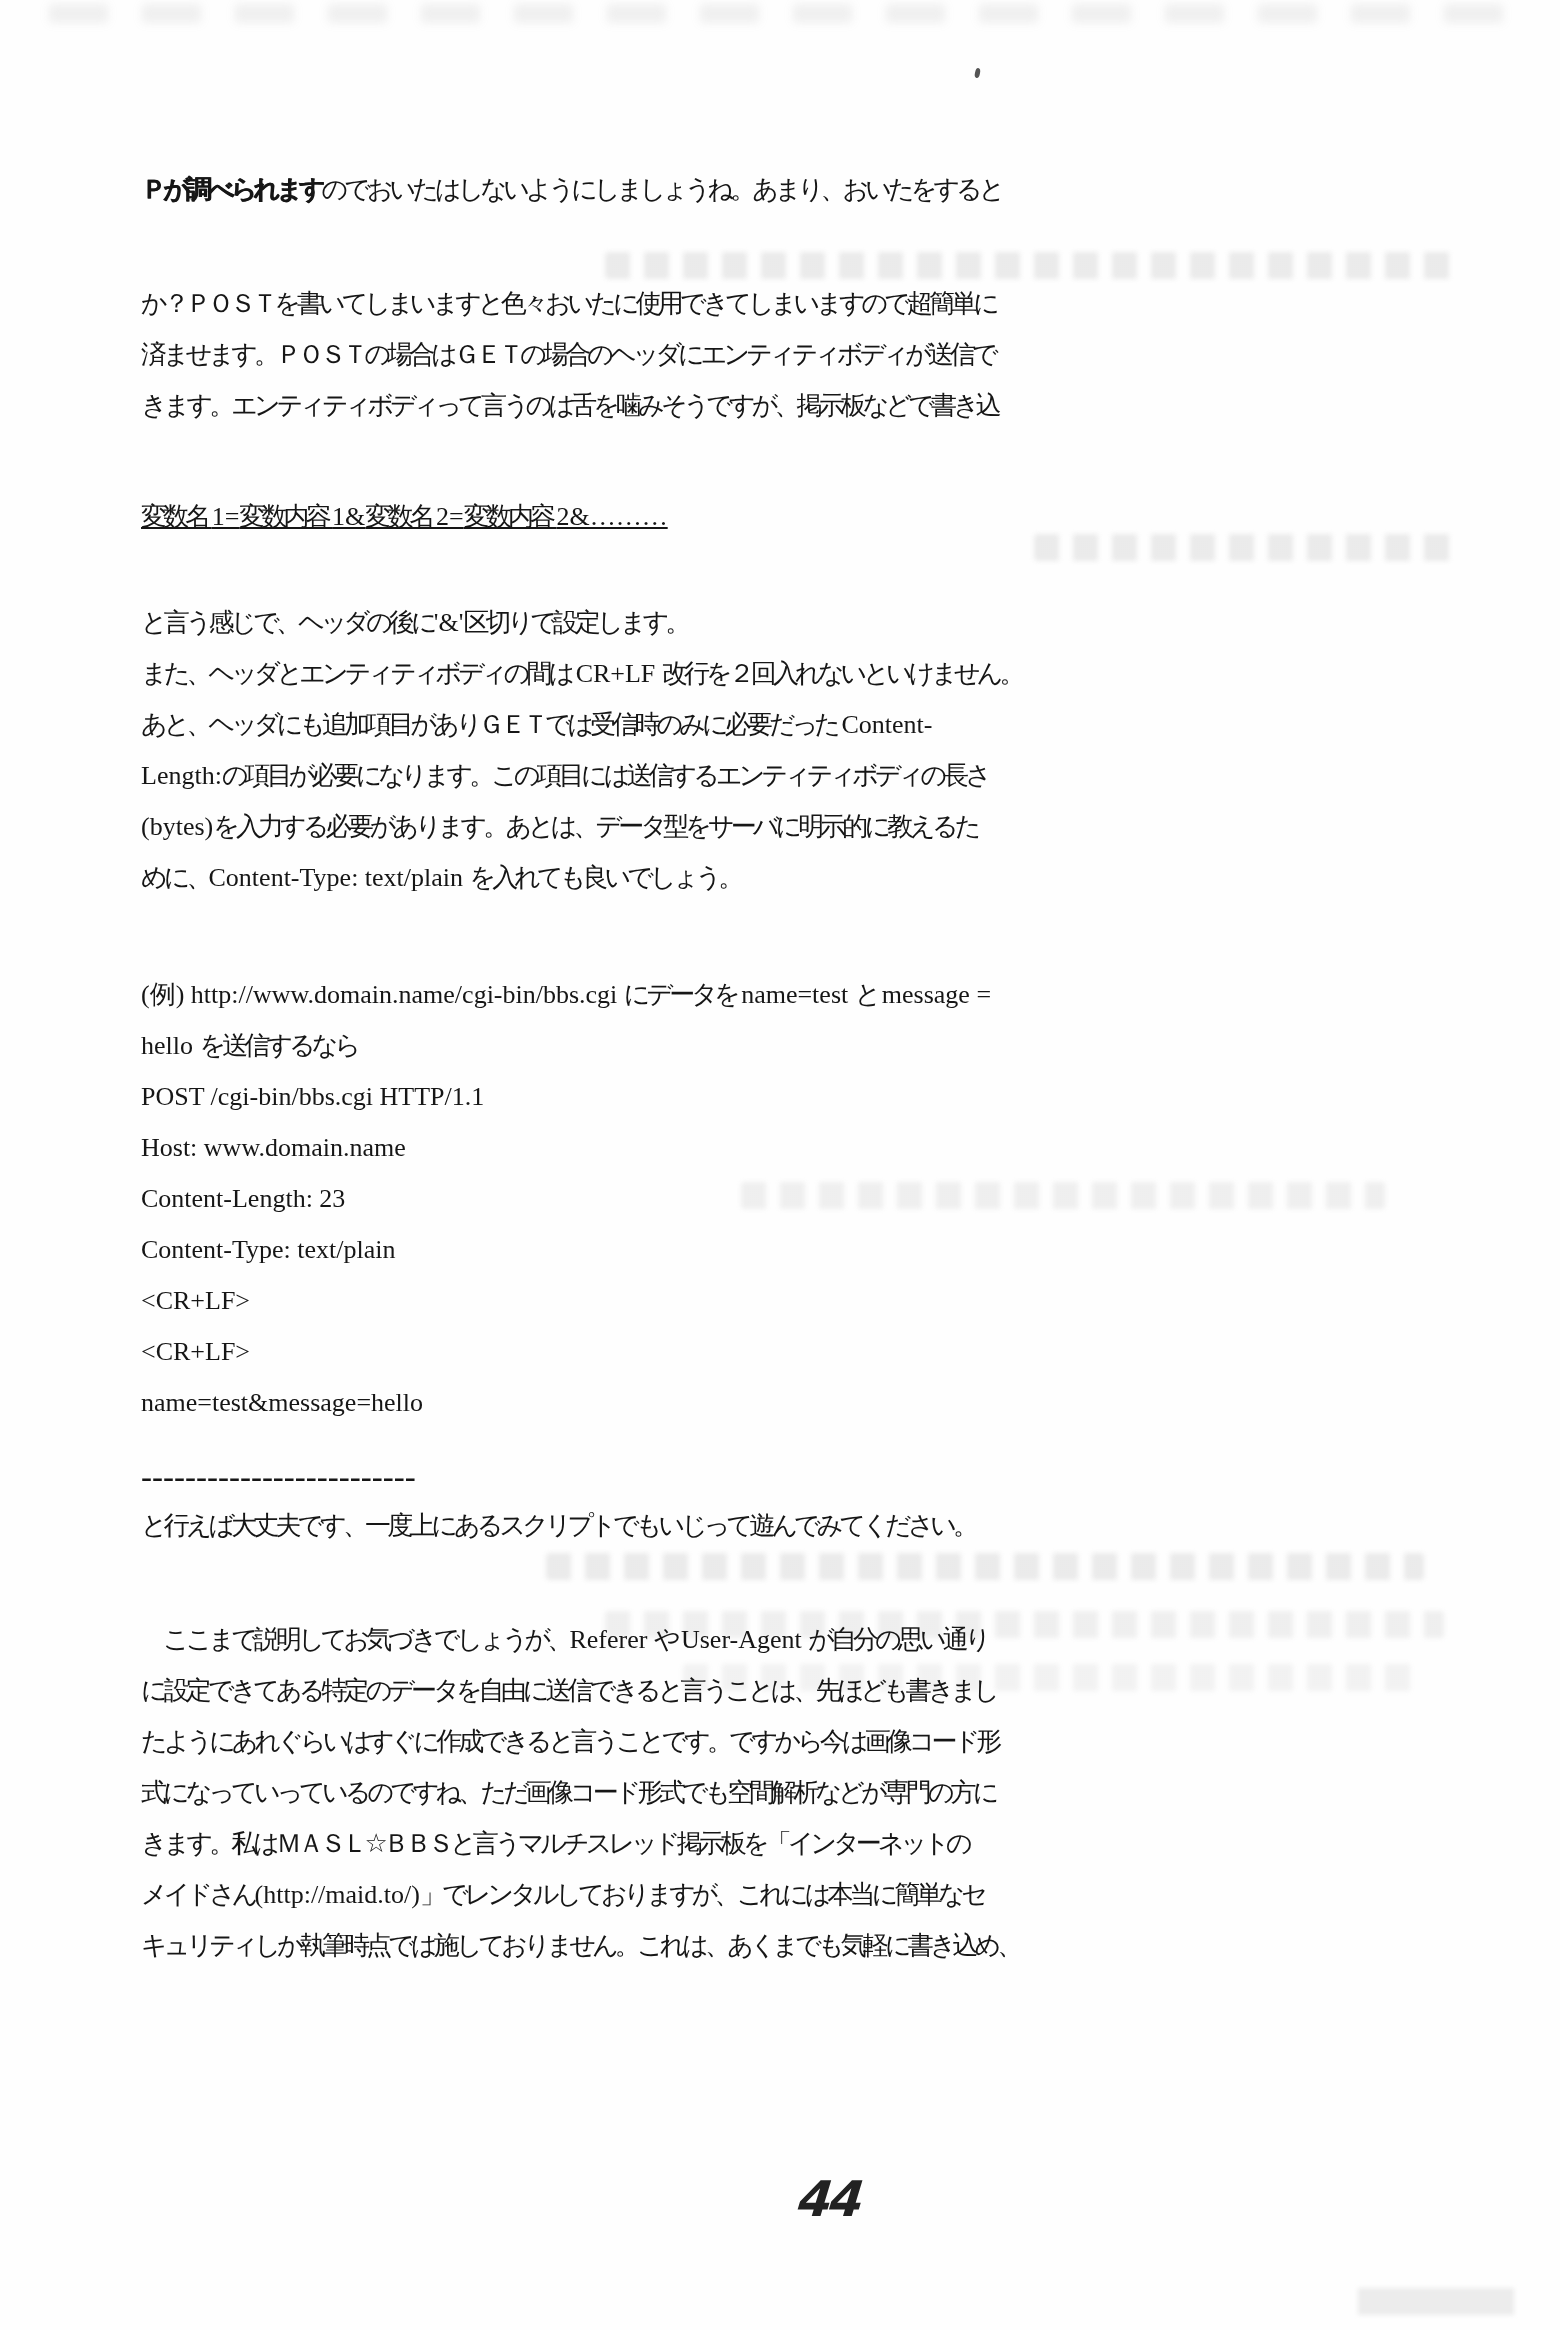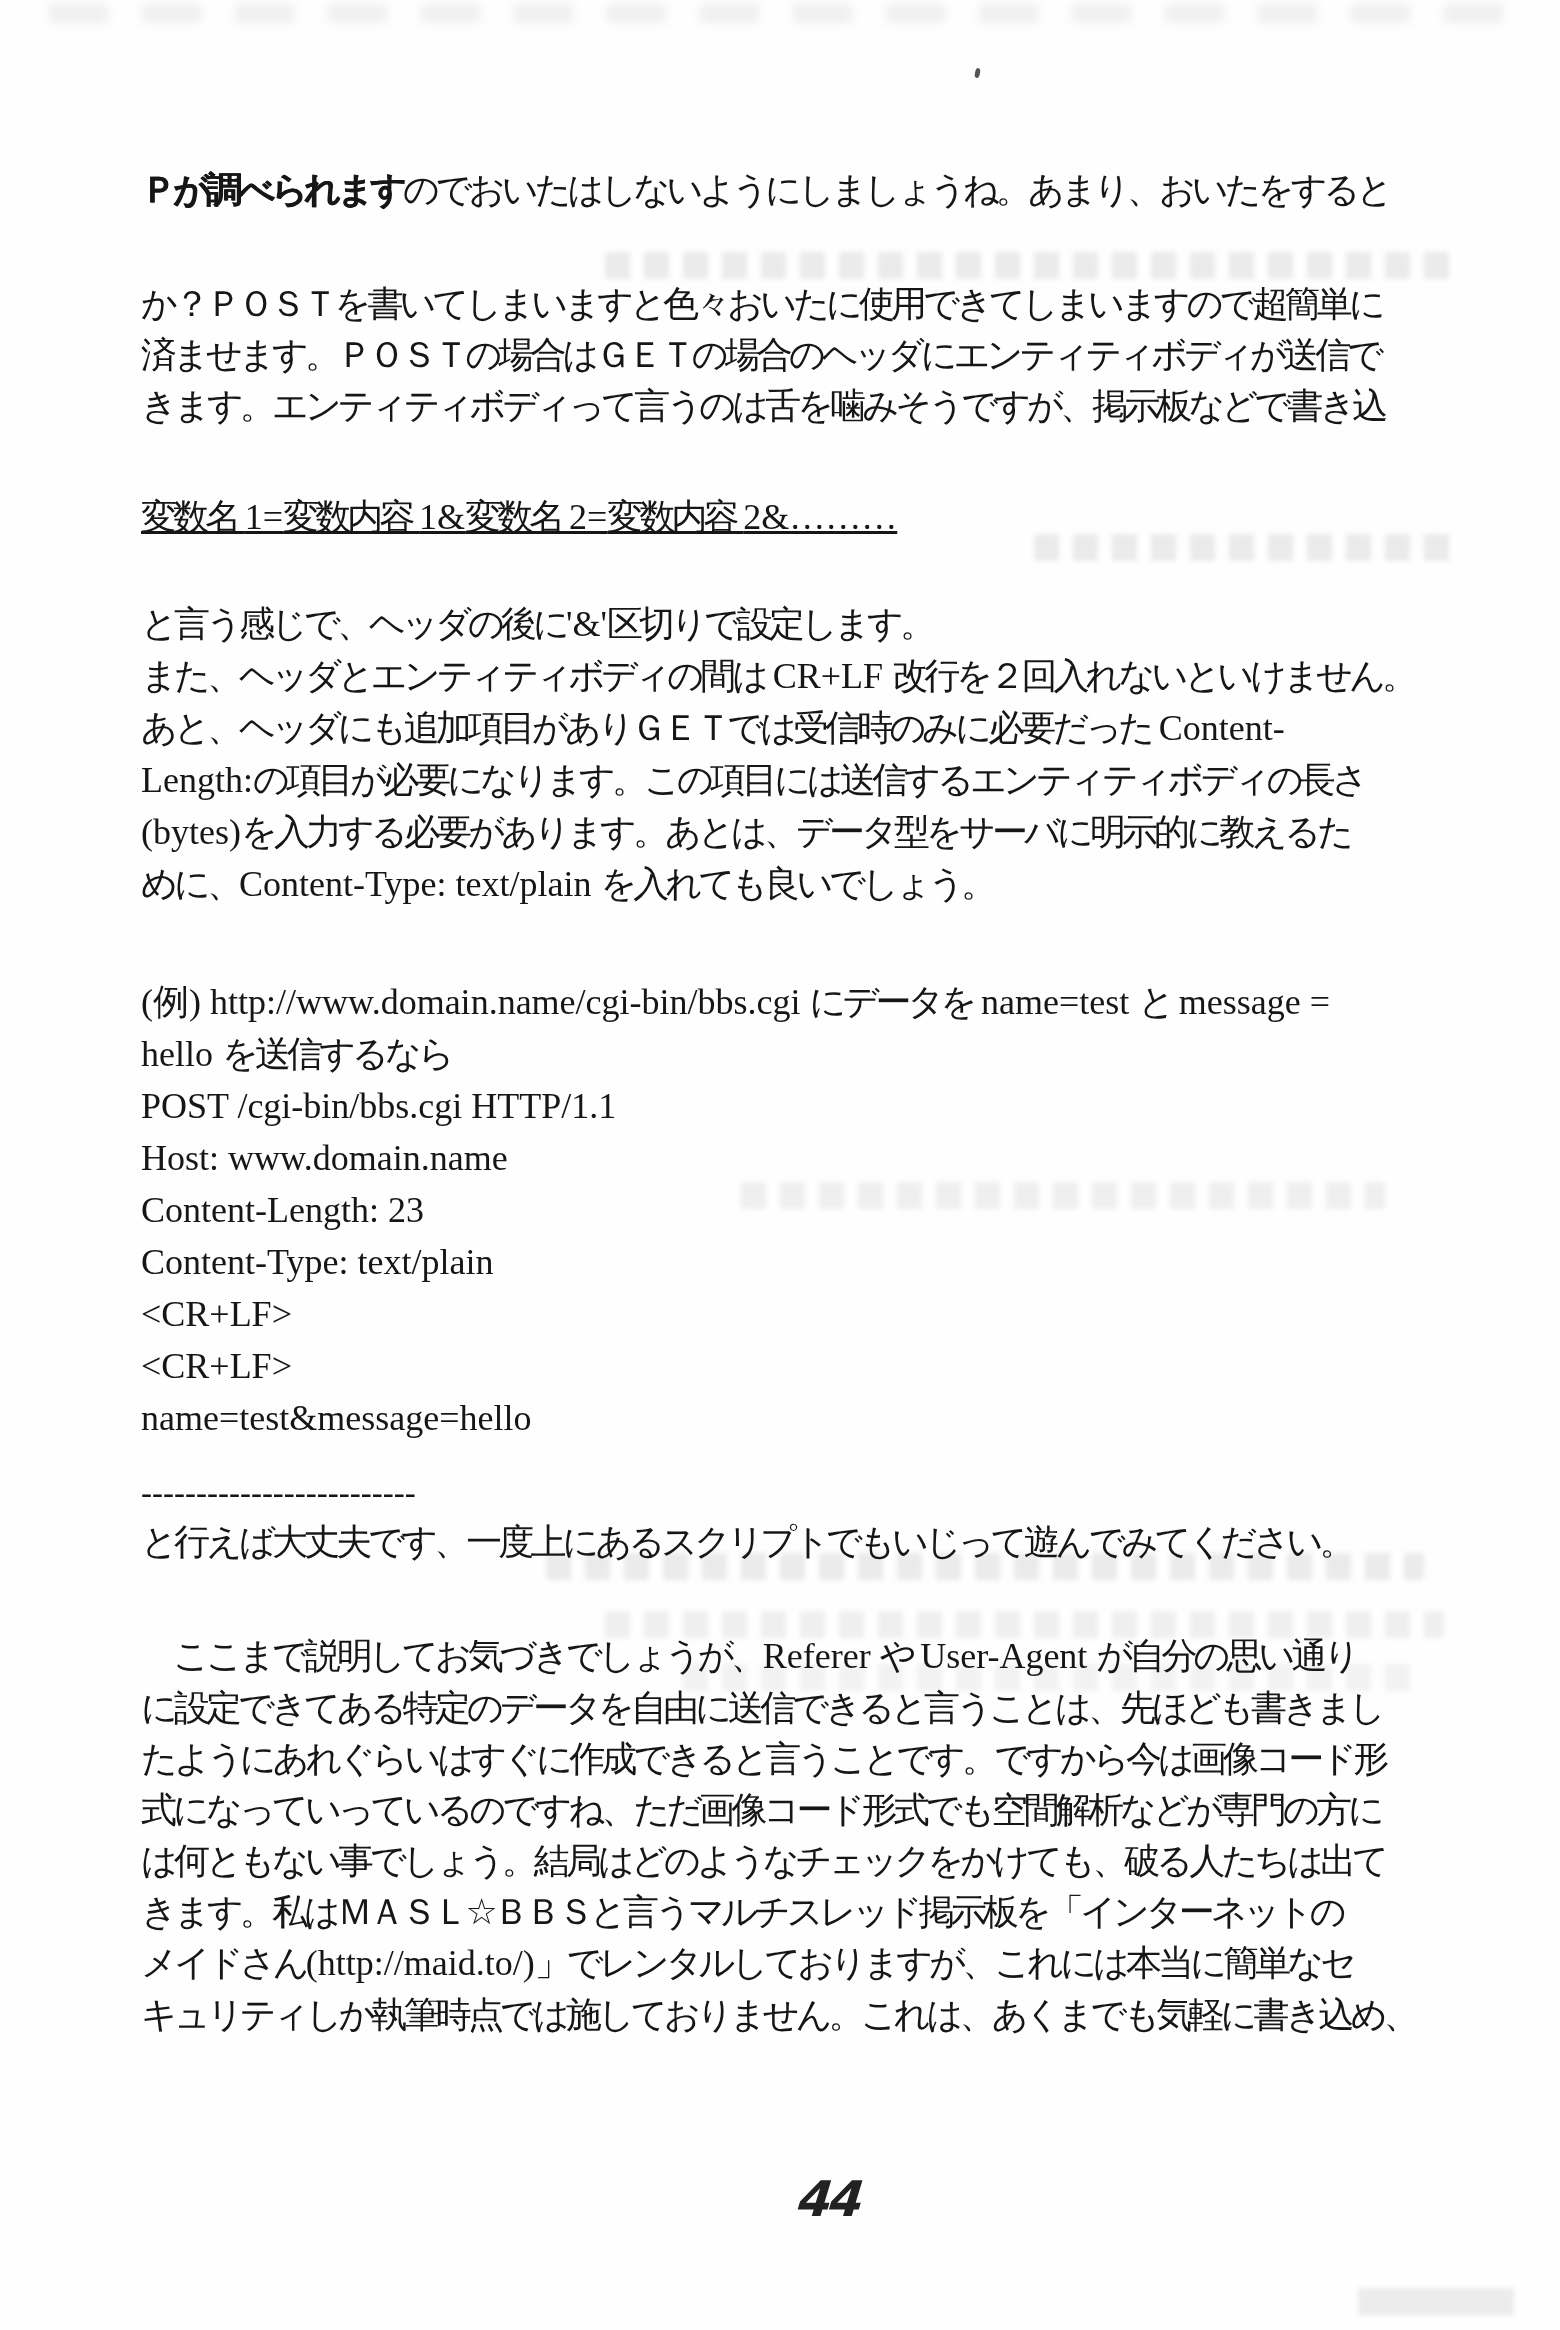--- a/index.html
+++ b/index.html
@@ -17,21 +17,21 @@
   }
   
   .text-col{
     position:absolute;
     left:141px;top:164px;
     width:1336px;
     color:#161616;
   }
   .block{margin:0;}
   .line{
-    font-size:36px;
+    font-size:26px;
     line-height:51px;
     letter-spacing:-3.9px;
     white-space:nowrap;
   }
   
   .text-col .block:nth-child(1){margin-top:0;}
   .text-col .block:nth-child(2){margin-top:63px;}
   .text-col .block:nth-child(3){margin-top:60px;text-decoration:underline;}
   .text-col .block:nth-child(4){margin-top:55px;}
   .text-col .block:nth-child(5){margin-top:66px;}
@@ -139,21 +139,20 @@
         <div class="line"><span class="r-m">-------------------------</span></div>
       </div>
       <div class="block">
         <div class="line"><span class="r-g">と行えば大丈夫です、一度上にあるスクリプトでもいじって遊んでみてください。</span></div>
       </div>
       <div class="block">
         <div class="line"><span class="r-g">　ここまで説明してお気づきでしょうが、</span><span class="r-m">Referer </span><span class="r-g">や </span><span class="r-m">User-Agent </span><span class="r-g">が自分の思い通り</span></div>
         <div class="line"><span class="r-g">に設定できてある特定のデータを自由に送信できると言うことは、先ほども書きまし</span></div>
         <div class="line"><span class="r-g">たようにあれぐらいはすぐに作成できると言うことです。ですから今は画像コード形</span></div>
         <div class="line"><span class="r-g">式になっていっているのですね、ただ画像コード形式でも空間解析などが専門の方に</span></div>
-        <div class="line"><span class="r-g">は何ともない事でしょう。結局はどのようなチェックをかけても、破る人たちは出て</span></div>
         <div class="line"><span class="r-g">きます。私はＭＡＳＬ☆ＢＢＳと言うマルチスレッド掲示板を「インターネットの</span></div>
         <div class="line"><span class="r-g">メイドさん</span><span class="r-m">(http://maid.to/)</span><span class="r-g">」でレンタルしておりますが、これには本当に簡単なセ</span></div>
         <div class="line"><span class="r-g">キュリティしか執筆時点では施しておりません。これは、あくまでも気軽に書き込め、</span></div>
       </div>
     </div>
 
   <div class="page-number">44</div>
 
 </div>
 

